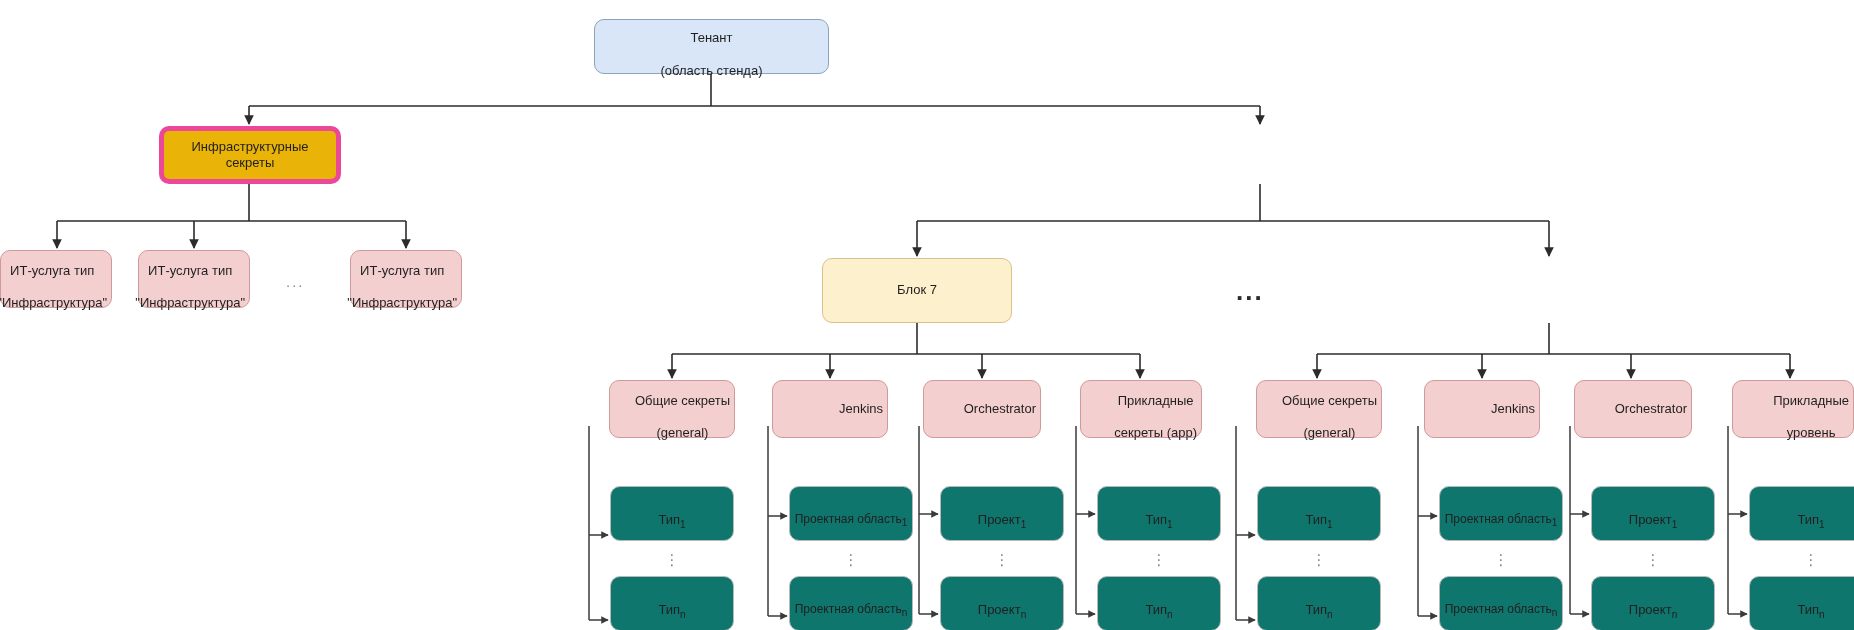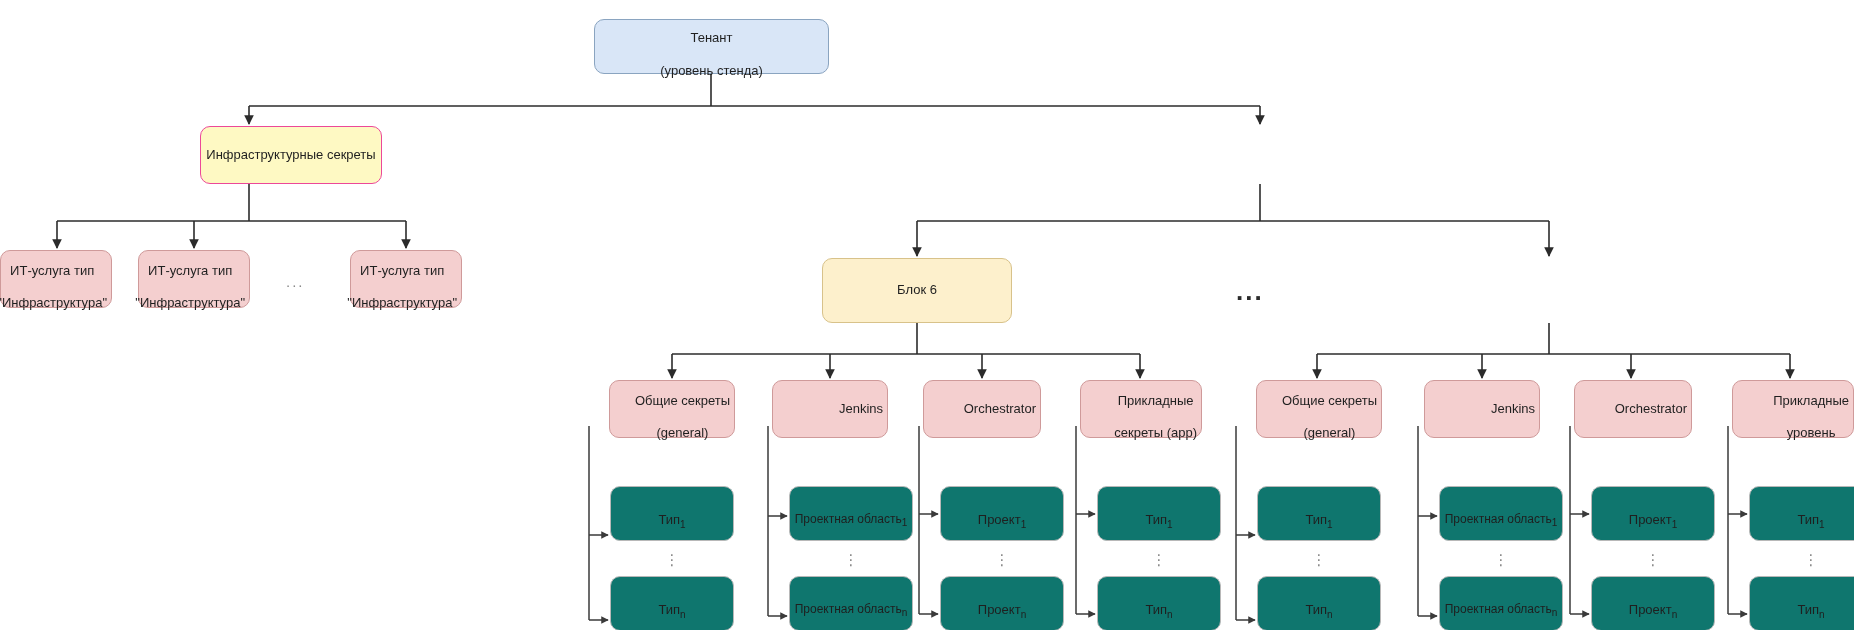--- a/index.html
+++ b/index.html
@@ -12,21 +12,21 @@
   svg.edges{position:absolute;left:0;top:0;width:1854px;height:630px;pointer-events:none;}
 
   .node{
     position:absolute;box-sizing:border-box;
     display:flex;align-items:center;justify-content:center;
     text-align:center;border-radius:10px;
     font-size:13px;line-height:1.25;color:#1f1f1f;
     padding:2px 4px;white-space:pre-line;
   }
   .n-tenant{background:#d9e6f7;border:1px solid #8aa4c0;}
-  .n-green{background:#fef9c3;border:1px solid #ec4899;margin-left:41px;}
+  .n-green{background:#eab308;border:5px solid #ec4899;}
   .n-pink{background:#f4cfcf;border:1px solid #cf9a9a;justify-content:flex-end;}
   .n-yellow{background:#fdf0cc;border:1px solid #d8c28a;}
   .n-gray{background:#0f766e;border:1px solid #b8b8b8;}
 
   .ellipsis-h{
     position:absolute;color:#2b2b2b;font-weight:bold;
     letter-spacing:2px;line-height:1;
   }
   .ellipsis-v{
     position:absolute;color:#8a8a8a;font-size:15px;line-height:1;
@@ -122,21 +122,21 @@
       <path d="M 1728 410 L 1728 498"></path>
       <path d="M 1728 498 L 1747 498" marker-end="url(#arrowS)"></path>
       <path d="M 1728 498 L 1728 598"></path>
       <path d="M 1728 598 L 1747 598" marker-end="url(#arrowS)"></path>
     </g>
   </svg>
 
   <div class="node n-tenant" style="left:594px;top:3px;width:235px;height:55px;">
     <span class="lbl">
       <span>Тенант</span><br>
-      <span>(уровень стенда)</span>
+      <span>(область стенда)</span>
     </span>
   </div>
 
   <div class="node n-green" style="left:159px;top:110px;width:182px;height:58px;">
     <span class="lbl">Инфраструктурные секреты</span>
   </div>
 
 
   <div class="node n-pink" style="left:0px;top:234px;width:112px;height:58px;">
     <span class="lbl">
@@ -152,21 +152,21 @@
   </div>
   <div class="ellipsis-h" style="left:286px;top:258px;font-size:15px;color:#8a8a8a;font-weight:normal;">...</div>
   <div class="node n-pink" style="left:350px;top:234px;width:112px;height:58px;">
     <span class="lbl">
       <span>ИТ-услуга тип</span><br>
       <span>"Инфраструктура"</span>
     </span>
   </div>
 
   <div class="node n-yellow" style="left:822px;top:242px;width:190px;height:65px;">
-    <span class="lbl">Блок 6</span>
+    <span class="lbl">Блок 7</span>
   </div>
   <div class="ellipsis-h" style="left:1236px;top:262px;font-size:26px;">...</div>
 
   <div class="node n-pink" style="left:609px;top:364px;width:126px;height:58px;">
     <span class="lbl">
       <span>Общие секреты</span><br>
       <span>(general)</span>
     </span>
   </div>
   <div class="node n-pink" style="left:772px;top:364px;width:116px;height:58px;">

